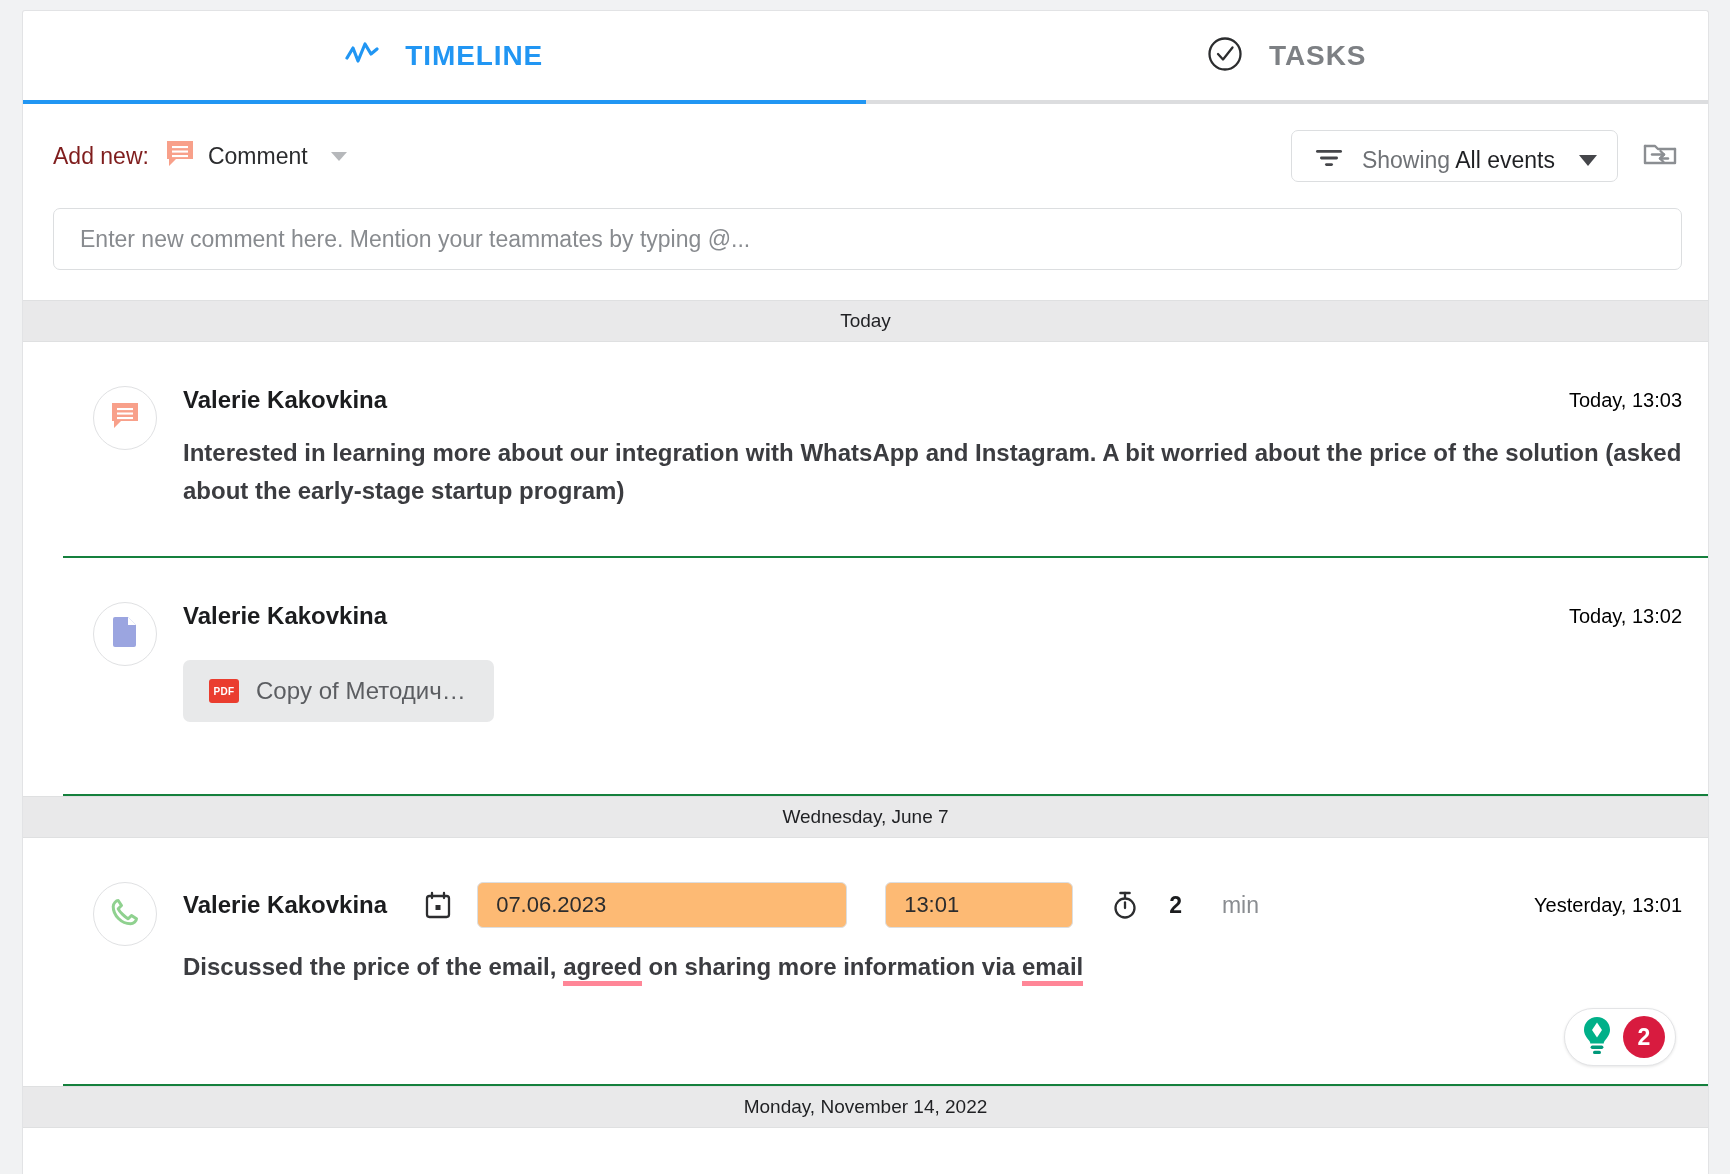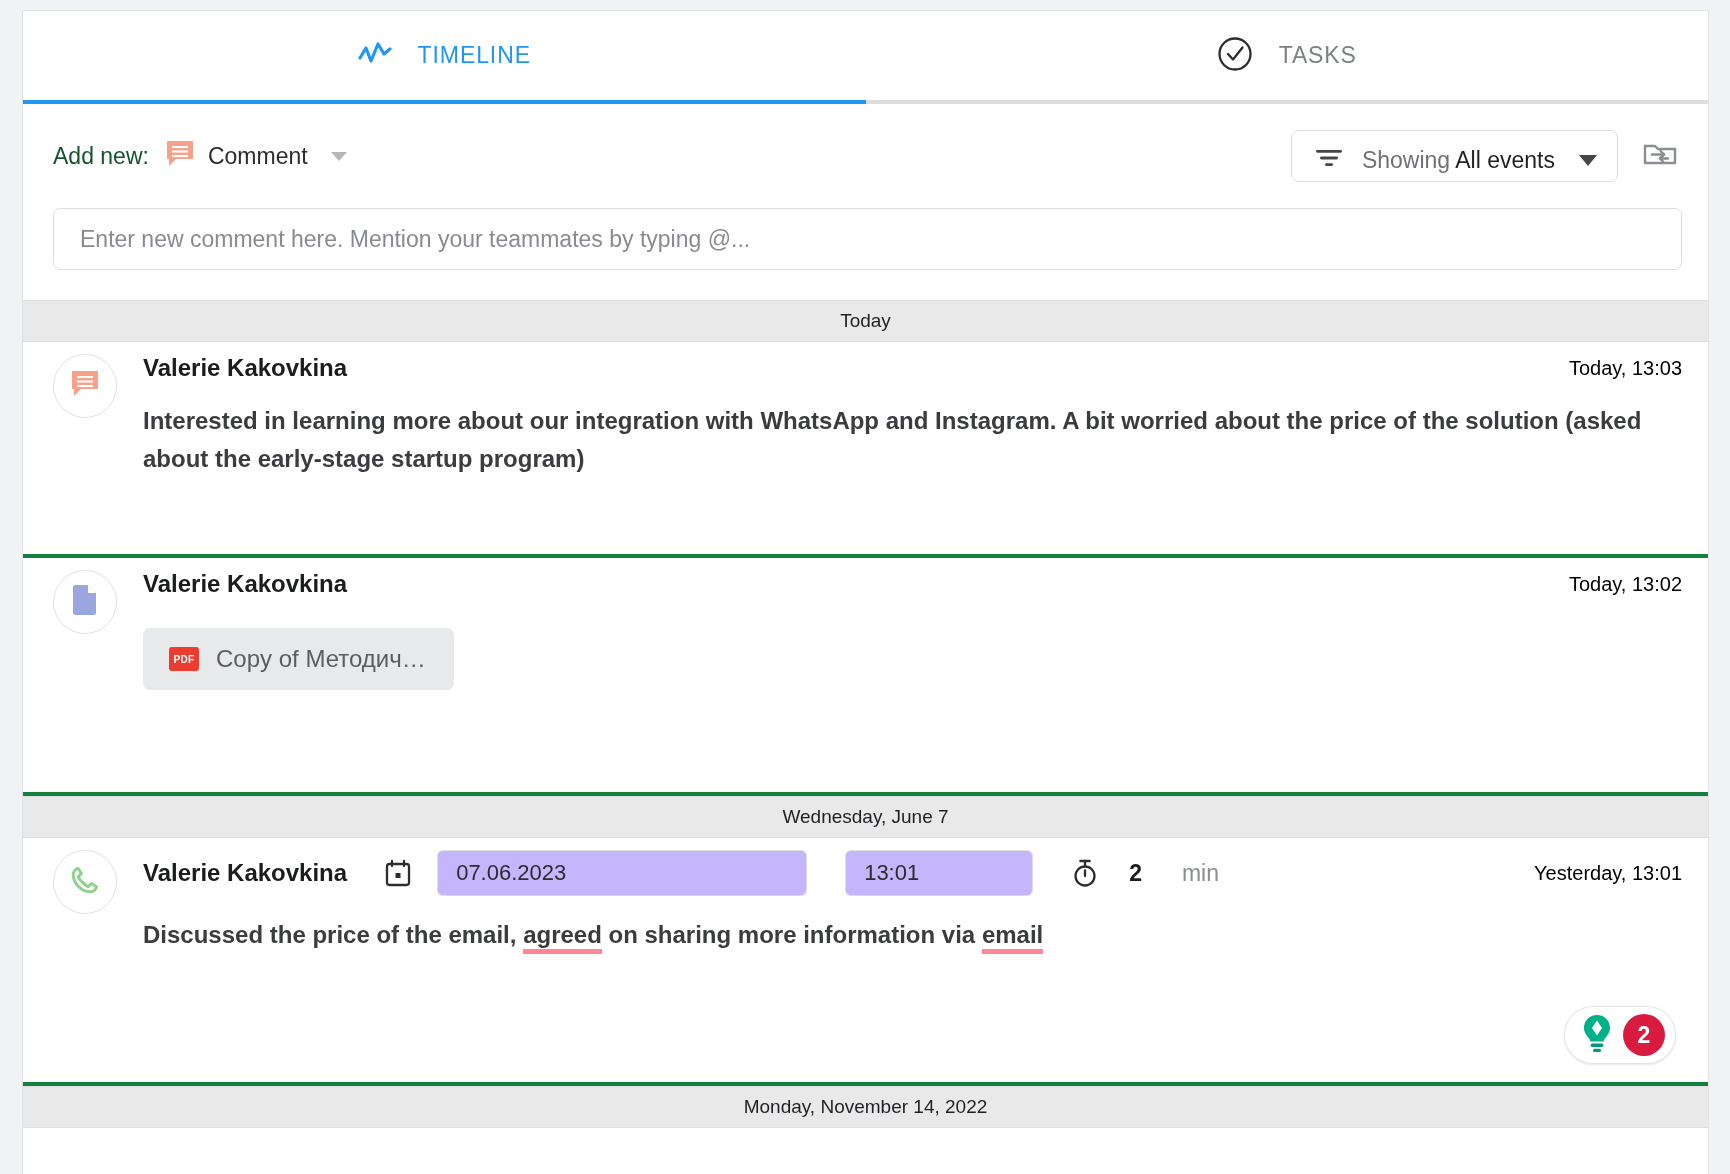--- a/index.html
+++ b/index.html
@@ -32,22 +32,22 @@
   .tab {
     flex: 0 0 50%;
     display: flex;
     align-items: center;
     justify-content: center;
     gap: 26px;
     cursor: pointer;
     user-select: none;
   }
   .tab-label {
-    font-size: 23px;
-    font-weight: normal;
+    font-size: 28px;
+    font-weight: bold;
     letter-spacing: 0.9px;
     color: #7d8084;
   }
   .tab.active .tab-label { color: #2196f3; }
   .tab-underline {
     position: absolute;
     left: 0; bottom: -4px;
     width: 50%; height: 4px;
     background: #2196f3;
   }
@@ -55,21 +55,21 @@
 
   
   .toolbar {
     height: 104px;
     display: flex;
     align-items: center;
     padding: 0 26px 0 30px;
   }
   .addnew-label {
     font-size: 23px;
-    color: #14532d;
+    color: #7f1d1d;
     margin-right: 16px;
   }
   .addnew-type {
     display: flex;
     align-items: center;
     gap: 13px;
     cursor: pointer;
   }
   .addnew-name {
     font-size: 23px;
@@ -138,23 +138,24 @@
     display: flex;
     align-items: center;
     justify-content: center;
     font-size: 19px;
     color: #1f2023;
   }
 
   
   .event {
     display: flex;
-    padding: 12px 26px 28px 30px;
-    border-bottom: 4px solid #15803d;
+    padding: 44px 26px 28px 30px;
+    border-bottom: 2px solid #15803d;
     position: relative;
+    margin-left: 40px;
   }
   .avatar {
     flex: 0 0 auto;
     width: 64px; height: 64px;
     border: 1px solid #e0e1e3;
     border-radius: 50%;
     display: flex;
     align-items: center;
     justify-content: center;
     margin-right: 26px;
@@ -229,21 +230,21 @@
   
   .field {
     height: 46px;
     border: 1px solid #dcdee0;
     border-radius: 6px;
     padding: 0 18px;
     font-size: 22px;
     color: #2b2c2e;
     font-family: "Liberation Sans", sans-serif;
     outline: none;
-    background: #c4b5fd;
+    background: #fdba74;
   }
   .field-date { width: 370px; margin-left: 10px; }
   .field-time { width: 188px; margin-left: 22px; }
   .dur-num {
     font-size: 23px;
     font-weight: bold;
     color: #1b1c1e;
     margin-left: 14px;
   }
   .dur-unit {

